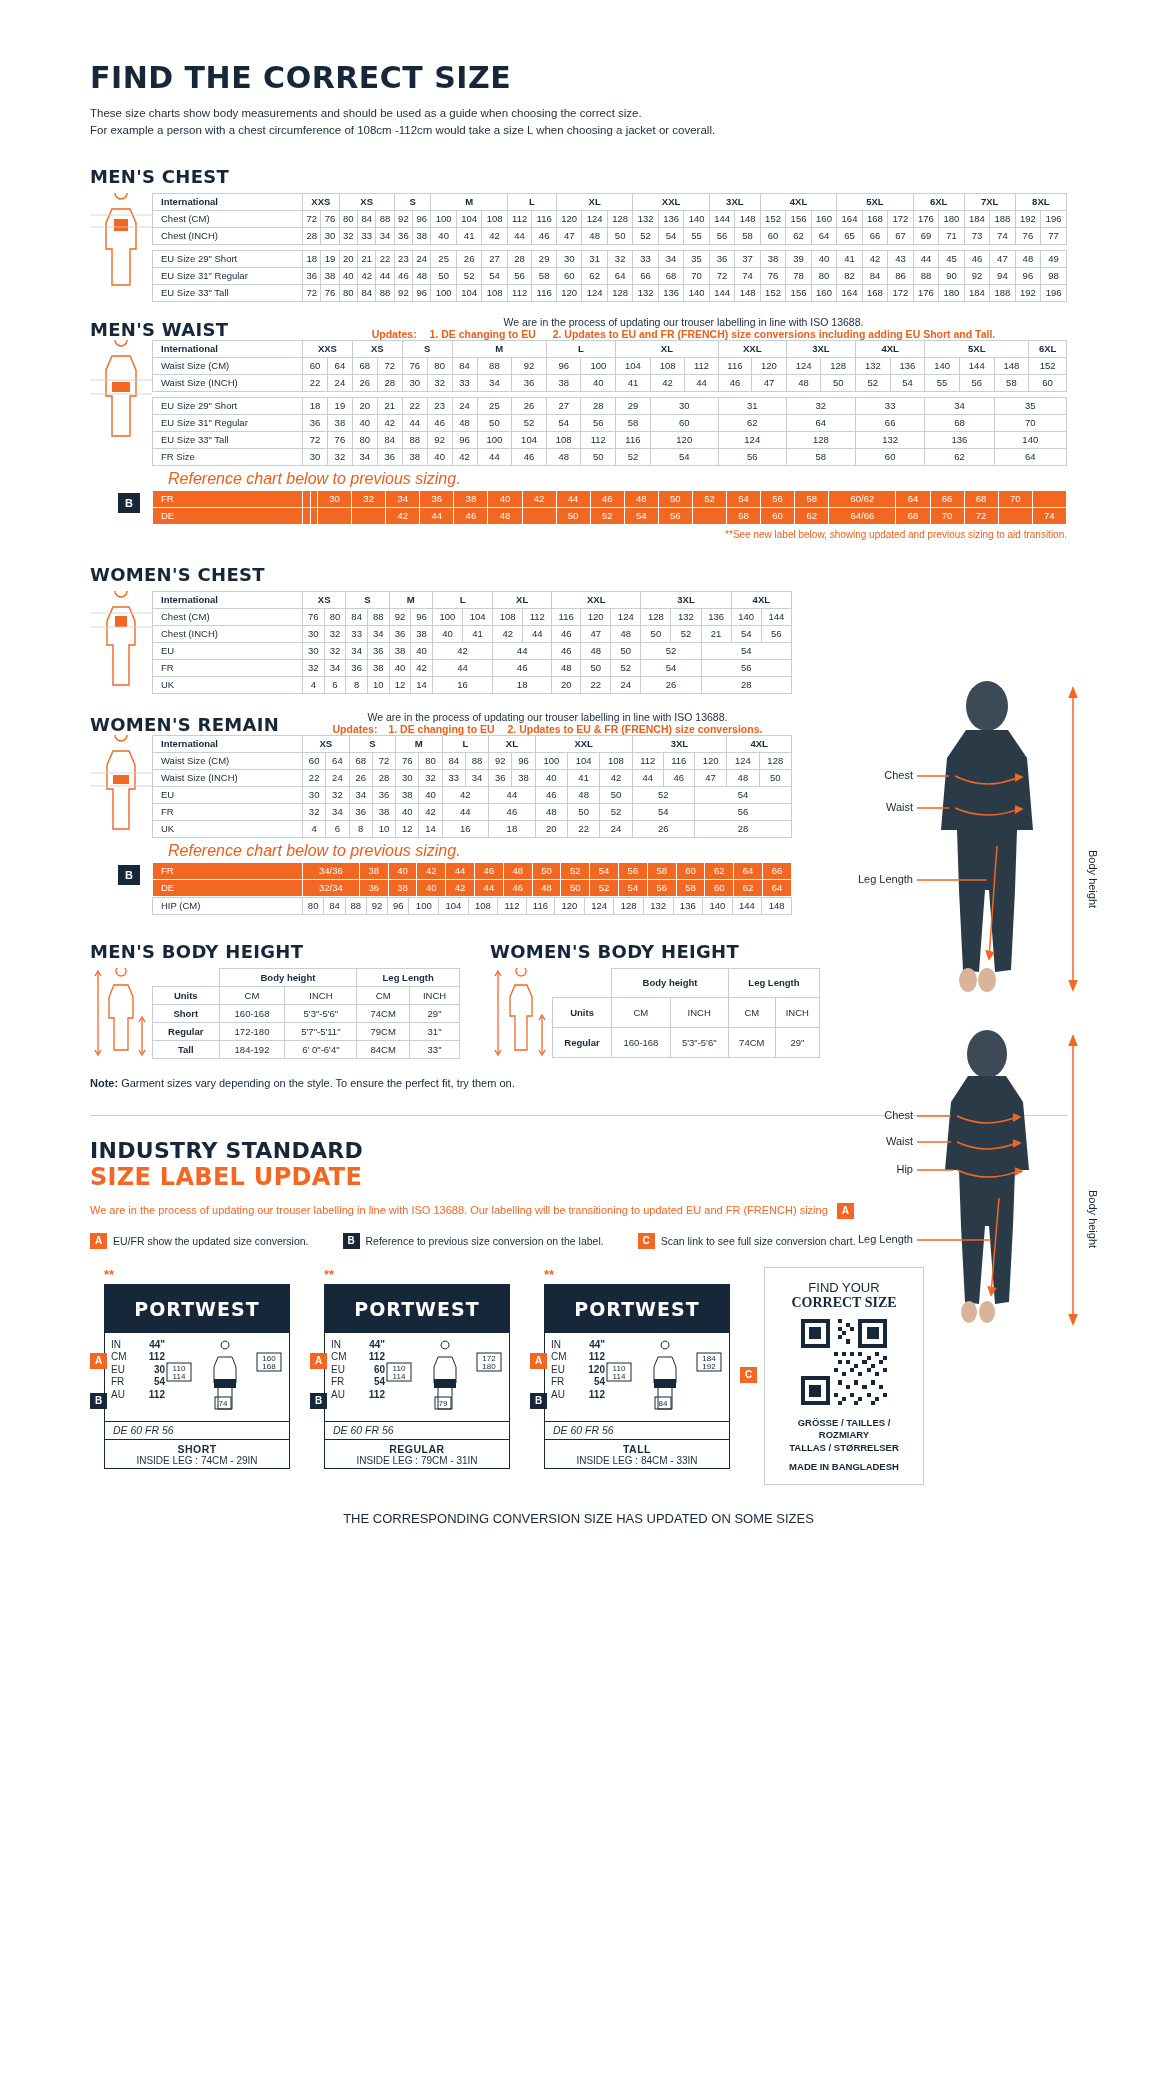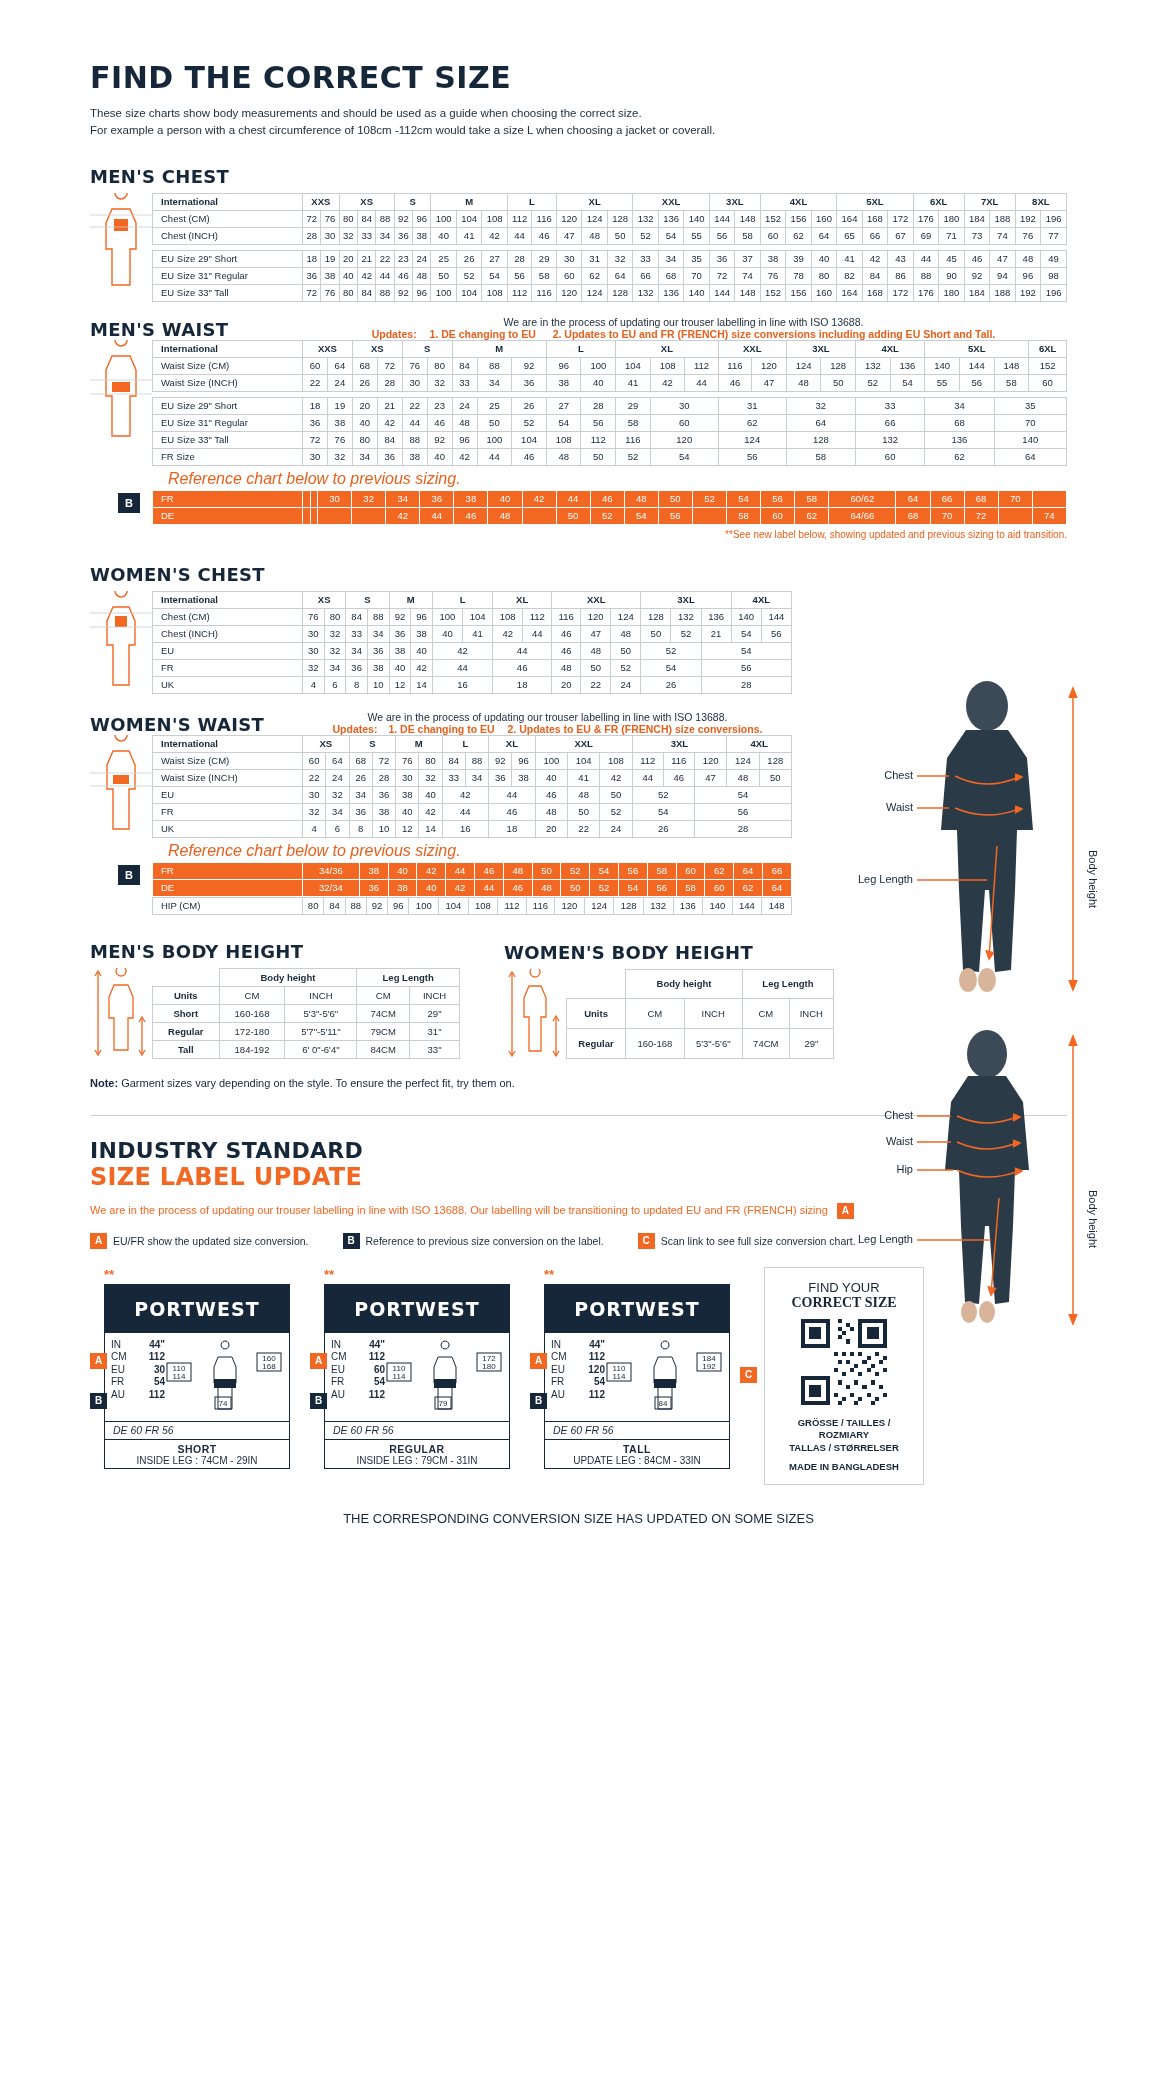--- a/index.html
+++ b/index.html
@@ -85,21 +85,21 @@
     position: absolute;
     background: #17273a;
     color: #ffffff;
     font-weight: bold;
     font-size: 11px;
     width: 22px; height: 20px;
     line-height: 20px;
     text-align: center;
   }
 
-  .two-col { display: flex; gap: 44px; align-items: flex-end; }
+  .two-col { display: flex; gap: 30px; }
 
   .bodyheight-table { font-size: 9.5px; }
   .bodyheight-table td, .bodyheight-table th {
     border: 1px solid #c9ced3; text-align: center; padding: 3px 6px; height: 18px;
   }
 
   .note-final { font-size: 11px; margin-top: 18px; color: #17273a; }
   .note-final b { font-weight: bold; }
 
   hr.divider { border: none; border-top: 1px solid #c9ced3; margin: 26px 0 22px 0; }
@@ -755,21 +755,21 @@
                   <td colspan="2">26</td>
                   <td colspan="3">28</td>
             </tr>
           </tbody>
             </table>
         </div>
       </div>
     </div>
 
     <div style="display:flex;align-items:flex-end;margin-top:16px;width:705px">
-      <h2 class="section-title" style="margin:0;width:210px">WOMEN'S WAIST</h2>
+      <h2 class="section-title" style="margin:0;width:210px">WOMEN'S REMAIN</h2>
       <div style="flex:1;text-align:center">
         <div style="font-size:10.5px">We are in the process of updating our trouser labelling in line with ISO 13688.</div>
         <div class="update-line">
           <span class="lbl">Updates:</span>
           <span class="lbl" style="margin-left:8px">1. DE changing to EU</span>
           <span class="lbl" style="margin-left:10px">2. Updates to EU &amp; FR (FRENCH) size conversions.</span>
         </div>
       </div>
     </div>
 
@@ -1252,21 +1252,21 @@
                 <text x="14" y="40" font-size="8" text-anchor="middle" fill="#17273a" font-family="Liberation Sans">114</text>
                 <text x="104" y="22" font-size="8" text-anchor="middle" fill="#17273a" font-family="Liberation Sans">184</text>
                 <text x="104" y="30" font-size="8" text-anchor="middle" fill="#17273a" font-family="Liberation Sans">192</text>
                 <text x="58" y="67" font-size="8" text-anchor="middle" fill="#17273a" font-family="Liberation Sans">84</text>
               </svg>
             </div>
           </div>
           <div class="de-fr">DE 60 FR 56</div>
           <div class="label-sub">
             <div class="big">TALL</div>
-            <div>UPDATE LEG : 84CM - 33IN</div>
+            <div>INSIDE LEG : 84CM - 33IN</div>
           </div>
         </div>
       </div>
 
       <div style="position:relative">
         <div class="tag c" style="position:absolute;left:-10px;top:100px;z-index:2">C</div>
         <div class="qr-card">
           <div class="t1">FIND YOUR</div>
           <div class="t2">CORRECT SIZE</div>
           <svg width="86" height="86" viewBox="0 0 21 21" style="shape-rendering:crispEdges">

